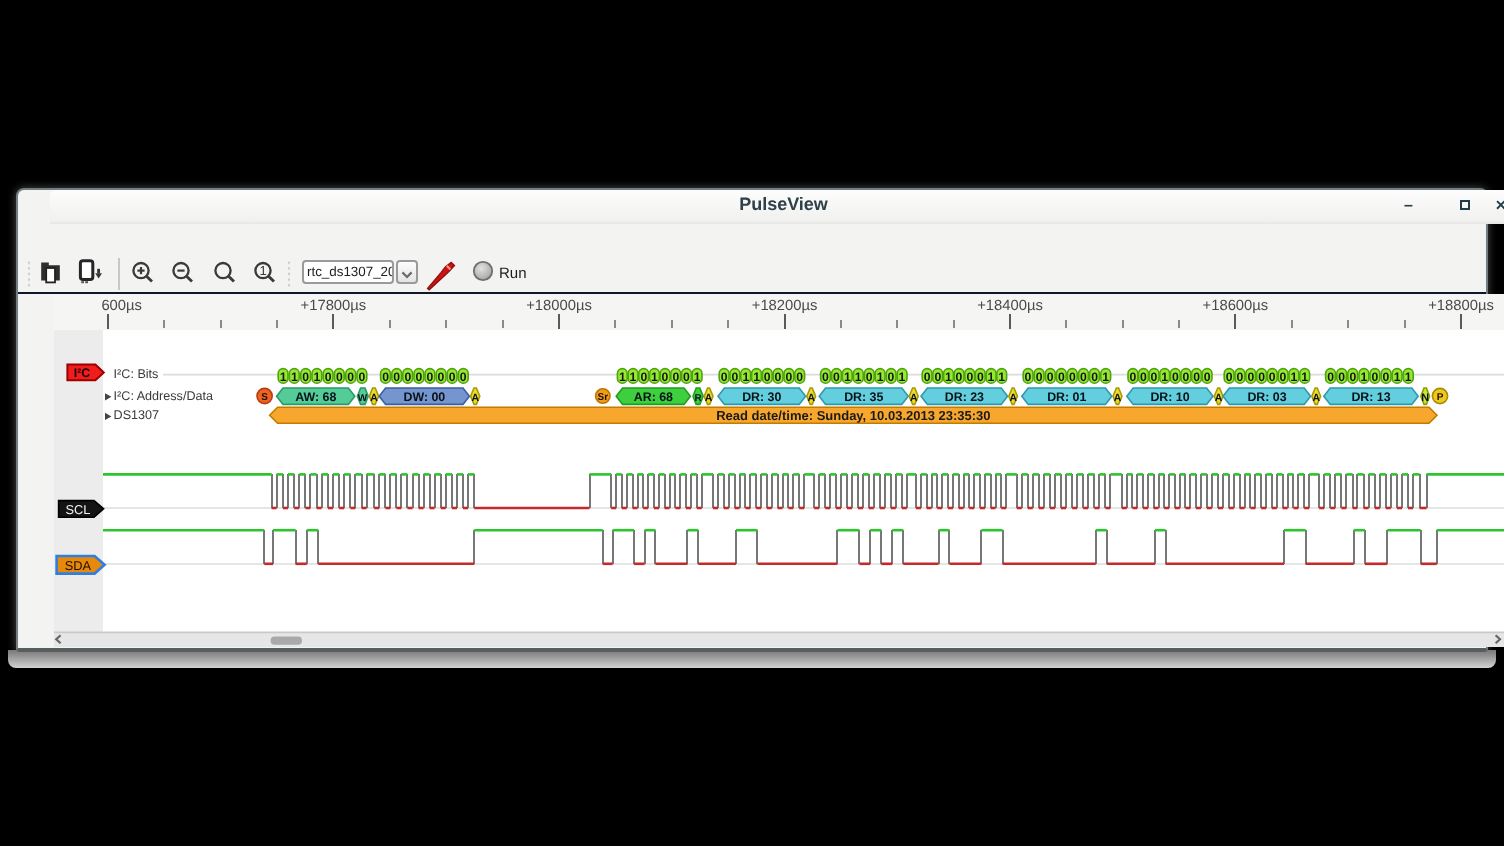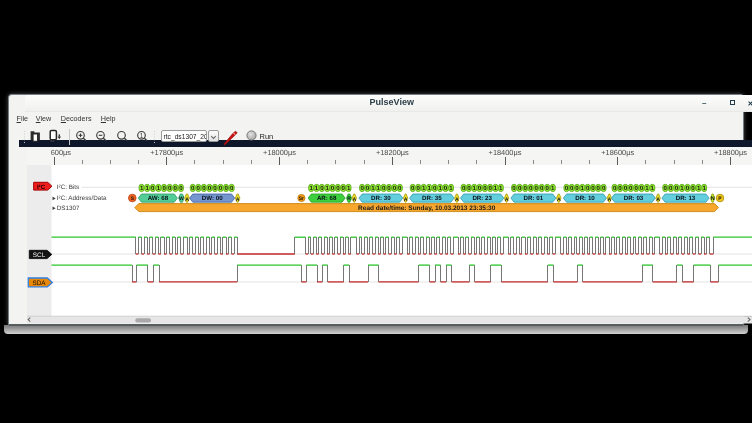--- a/index.html
+++ b/index.html
@@ -5,42 +5,36 @@
 *{box-sizing:border-box}
 body{font-family:"Liberation Sans",sans-serif;position:relative}
 #shadowband{position:absolute;left:4px;top:325px;width:744px;height:8.5px;background:linear-gradient(#787878,#d2d2d2);border-radius:0 0 4px 4px}
 #win{position:absolute;left:8px;top:93.6px;width:735.5px;height:232px;background:#f3f3f1;border:1px solid #747e82;border-bottom:2px solid #585d60;border-radius:4px 4px 2px 2px;box-shadow:0 0 4px 0 rgba(135,135,135,0.55)}
 #titlebar{position:absolute;left:16px;top:0;width:100%;height:17px;background:linear-gradient(#fdfdfd,#f0f0ee);border-radius:3px 3px 0 0;border-bottom:1px solid #e8e8e6}
 #title{position:absolute;left:0;top:2.5px;width:100%;text-align:center;font-size:9px;font-weight:bold;color:#2e4049}
 .winbtn{position:absolute;top:5px;color:#223c4a;font-size:8px;font-weight:bold;line-height:8px}
 #menubar{position:absolute;left:0;top:17.5px;width:100%;height:14.5px}
 .menu{position:absolute;top:2.4px;font-size:7.2px;color:#333}
 .menu u{text-decoration:underline}
-#toolbar{position:absolute;left:10px;top:32px;width:100%;height:20.6px;border-bottom:7px solid #0f172a}
+#toolbar{position:absolute;left:0;top:32px;width:100%;height:20.6px;border-bottom:1px solid #0f172a}
 #tracesvg{position:absolute;left:18px;top:52.4px}
 .tbicon{position:absolute}
 #combo{position:absolute;left:141.5px;top:3.5px;width:46px;height:11.6px;background:#fff;border:1px solid #9a9a9a;border-radius:2px;font-size:6.7px;color:#222;line-height:11px;padding-left:2px;white-space:nowrap;overflow:hidden}
 #combobtn{position:absolute;left:189px;top:3.5px;width:11.4px;height:11.6px;background:linear-gradient(#fcfcfc,#e4e4e4);border:1px solid #9a9a9a;border-radius:2px}
 #runbtn{position:absolute;left:240.5px;top:5.2px;font-size:7.5px;color:#1c1c1c}
 .grip{position:absolute;top:3px;height:14px;width:3px;background-image:radial-gradient(circle,#cdcdcd 0.6px,transparent 0.8px);background-size:3px 2.8px}
 </style></head>
 <body>
 <div id="shadowband"></div>
 <div id="win">
   <div id="titlebar">
     <div id="title">PulseView</div>
     <div class="winbtn" style="left:677px;top:4.5px">–</div>
     <div style="position:absolute;left:705.2px;top:5.8px;width:4.6px;height:4.6px;border:1.2px solid #223c4a"></div>
     <div class="winbtn" style="left:722.5px;font-size:7px;top:5.5px">✕</div>
-  </div>
-  <div id="menubar">
-    <div class="menu" style="left:7.5px"><u>F</u>ile</div>
-    <div class="menu" style="left:26.8px"><u>V</u>iew</div>
-    <div class="menu" style="left:51.8px"><u>D</u>ecoders</div>
-    <div class="menu" style="left:91.8px"><u>H</u>elp</div>
   </div>
   <div id="toolbar">
     <div class="grip" style="left:3.5px"></div>
     <svg class="tbicon" style="left:10.8px;top:3.2px" width="11" height="12" viewBox="0 0 11 12">
       <path d="M0.6 2.6 L0.6 1.2 L4.4 1.2 L4.4 2.6 L9.9 2.6 L9.9 10.2 L0.6 10.2 Z" fill="#2e2e2e"></path>
       <rect x="3.1" y="4.0" width="4.4" height="7.2" fill="#ffffff" stroke="#222" stroke-width="0.9"></rect>
     </svg>
     <svg class="tbicon" style="left:29.5px;top:2.8px" width="13" height="13" viewBox="0 0 13 13">
       <rect x="1.2" y="1.4" width="6.2" height="9.4" rx="1.3" fill="#fff" stroke="#262626" stroke-width="1.5"></rect>
       <rect x="1.6" y="11.6" width="1.4" height="1" fill="#555"></rect>

